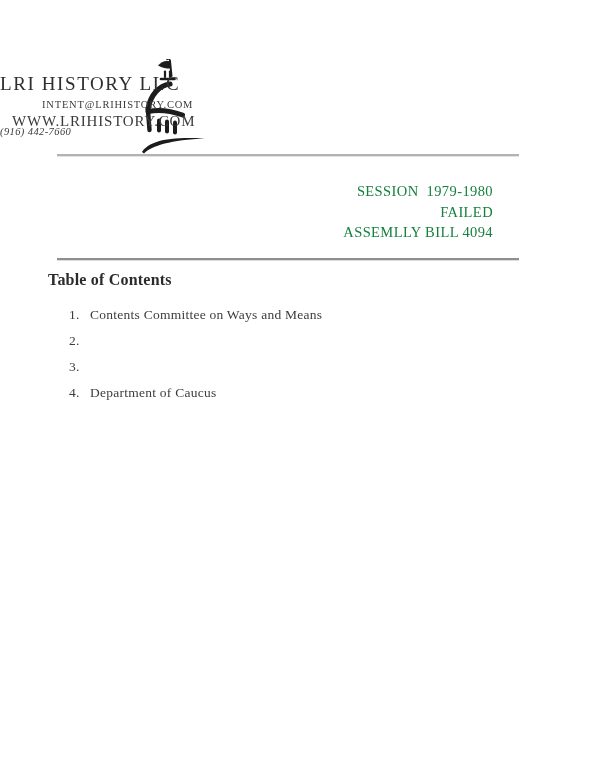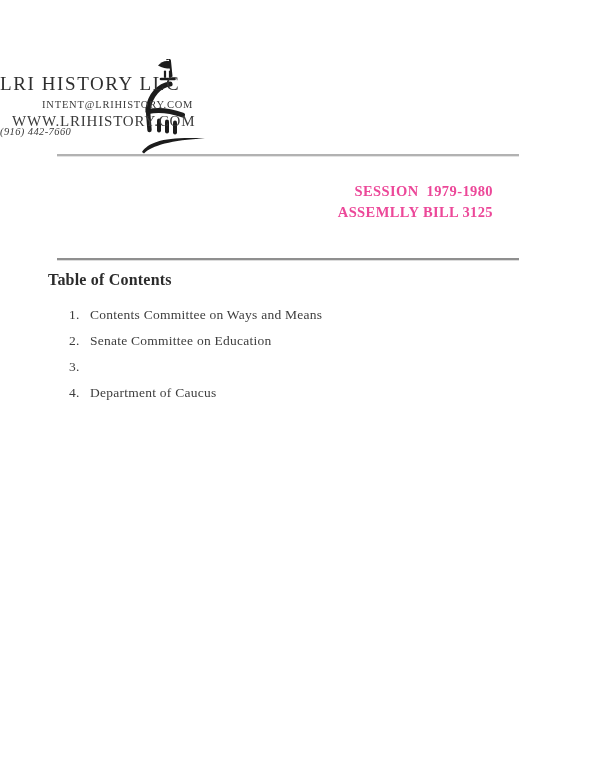--- a/index.html
+++ b/index.html
@@ -29,22 +29,22 @@
 
   
   .rule { position:absolute; left:57px; width:462px; }
   .rule-top    { top:154px; height:2px; background:#b2b2b2; box-shadow:0 1px 0 #e3e3e3; }
   .rule-bottom { top:258px; height:2px; background:#8f8f8f; box-shadow:0 1px 0 #dcdcdc; }
 
   
   .case-header {
     position:absolute; top:181px; right:107px;
     text-align:right;
-    font-weight:bold; font-size:14.5px; line-height:20.5px;
-    letter-spacing:0.4px; color:#ec4899;
+    font-weight:normal; font-size:14.5px; line-height:20.5px;
+    letter-spacing:0.4px; color:#15803d;
   }
   .case-line { white-space:pre; }
 
   
   .toc-heading {
     position:absolute; left:48px; top:271px;
     font-size:16px; font-weight:bold; letter-spacing:0.2px;
     color:#2b2b2b;
   }
   .toc-list {
@@ -87,35 +87,35 @@
 
   <div class="center-line company-name">LRI HISTORY LLC</div>
   <div class="center-line contact-email">INTENT@LRIHISTORY.COM</div>
   <div class="center-line contact-web">WWW.LRIHISTORY.COM</div>
   <div class="center-line contact-phone">(916) 442-7660</div>
 
   <div class="rule rule-top"></div>
 
   <div class="case-header">
     <div class="case-line">SESSION  1979-1980</div>
-    <div class="case-line">ASSEMLLY BILL 3125</div>
+    <div class="case-line">FAILED</div>
+    <div class="case-line">ASSEMLLY BILL 4094</div>
   </div>
 
   <div class="rule rule-bottom"></div>
 
   <div class="toc-heading">Table of Contents</div>
 
   <div class="toc-list">
     <div class="toc-row">
       <span class="toc-num">1.</span>
       <span class="toc-label">Contents Committee on Ways and Means</span>
     </div>
     <div class="toc-row">
       <span class="toc-num">2.</span>
-      <span class="toc-label">Senate Committee on Education</span>
     </div>
     <div class="toc-row">
       <span class="toc-num">3.</span>
     </div>
     <div class="toc-row">
       <span class="toc-num">4.</span>
       <span class="toc-label">Department of Caucus</span>
     </div>
   </div>
 

